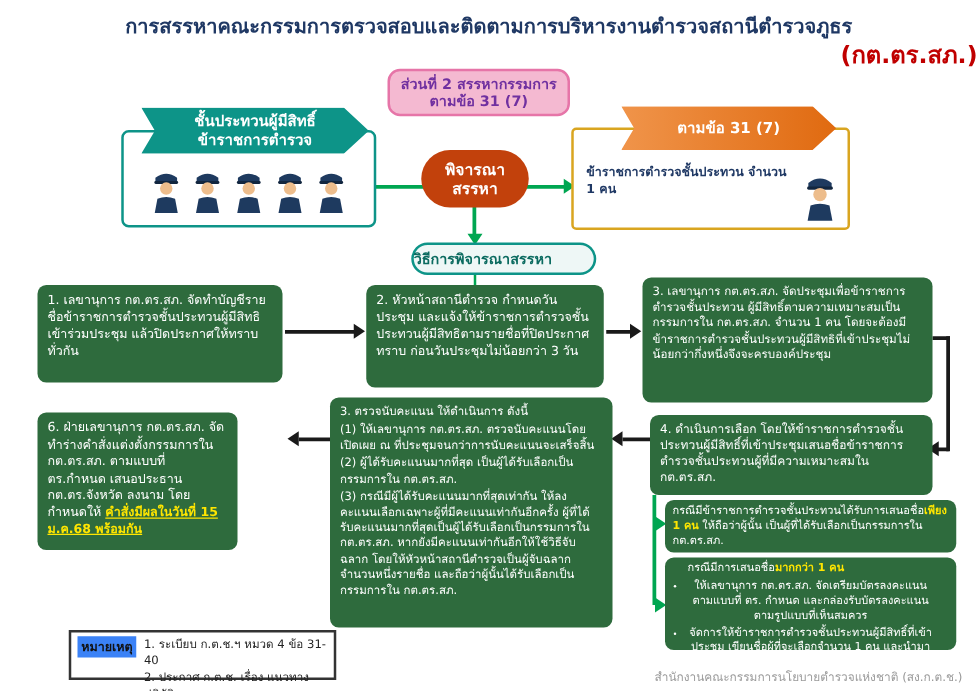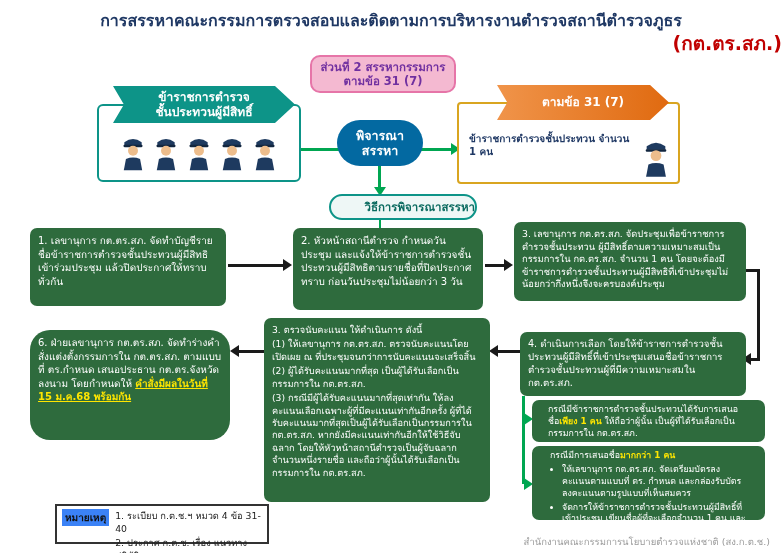--- a/index.html
+++ b/index.html
@@ -30,41 +30,41 @@
     justify-content:center; gap:7px; }
   .officer-svg { width:26px; height:42px; }
 
   .committee-box { position:absolute; left:457px; top:102px; width:223px; height:82px;
     background:#fff; border:2px solid #d9a520; border-radius:4px; z-index:4; }
   .committee-text { position:absolute; left:10px; top:28px; width:170px;
     color:#1f3864; font-size:10px; font-weight:bold; line-height:1.3; }
   .committee-officer { position:absolute; left:183px; top:32px; width:28px; height:44px; }
 
   .center-shape { position:absolute; left:337px; top:120px; width:86px; height:46px;
-    background:#0369a1; border-radius:23px; color:#fff; font-weight:bold; font-size:12.5px;
+    background:#c2410c; border-radius:23px; color:#fff; font-weight:bold; font-size:12.5px;
     text-align:center; display:flex; flex-direction:column; justify-content:center;
     line-height:1.2; z-index:6; }
 
   .method-label { position:absolute; left:329px; top:194px; width:148px; height:26px;
     background:#eef7f6; border:2px solid #0d9488; border-radius:13px;
-    color:#0b6b60; font-size:11.5px; font-weight:bold; text-align:right;
+    color:#0b6b60; font-size:11.5px; font-weight:bold; text-align:left;
     line-height:22px; z-index:6; }
 
   .gbox { position:absolute; background:#2e6b3d; color:#ffffff; border-radius:7px;
     padding:6px 8px; line-height:1.35; z-index:4; }
   .gbox-1 { left:30px;  top:228px; width:196px; height:78px;  font-size:10px; }
   .gbox-2 { left:293px; top:228px; width:190px; height:82px;  font-size:10px; }
-  .gbox-3 { left:514px; top:222px; width:232px; height:79px; font-size:9.3px; }
+  .gbox-3 { left:514px; top:222px; width:232px; height:100px; font-size:9.3px; }
   .gbox-4 { left:520px; top:332px; width:226px; height:64px;  font-size:9.6px; }
   .gbox-5 { left:264px; top:318px; width:226px; height:184px; font-size:9.2px; }
-  .gbox-6 { left:30px;  top:330px; width:200px; height:110px; font-size:10px;border-radius:20px; }
-  .gbox-a { left:532px; top:400px; width:233px; height:42px;  font-size:8.8px; padding:4px 16px; }
+  .gbox-6 { left:30px;  top:330px; width:160px; height:110px; font-size:10px; }
+  .gbox-a { left:532px; top:400px; width:233px; height:42px;  font-size:8.8px; padding:4px 6px; }
   .gbox-b { left:532px; top:446px; width:233px; height:74px;  font-size:8.8px; padding:4px 18px; }
   .gbox p { margin:0 0 2px 0; }
-  .gbox ul { margin:1px 0 0 12px; }
+  .gbox ul { margin:1px 0 0 0;text-align:center; }
   .gbox li { margin:0 0 2px 0; }
 
   .yellow { color:#ffe600; font-weight:bold; }
   .yellow-u { color:#ffe600; font-weight:bold; text-decoration:underline; }
 
   .line { position:absolute; }
   .green-line { background:#00a651; }
   .black-line { background:#1a1a1a; }
   .tri { position:absolute; width:0; height:0; }
   .tri-r-green { border-top:6px solid transparent; border-bottom:6px solid transparent; border-left:9px solid #00a651; }
@@ -145,22 +145,22 @@
         </svg>
       <svg class="officer-svg" viewBox="0 0 24 32">
           <use href="#officer"></use>
         </svg>
       <svg class="officer-svg" viewBox="0 0 24 32">
           <use href="#officer"></use>
         </svg>
     </div>
   </div>
   <div class="ribbon ribbon-teal">
+    <span>ชั้นประทวนผู้มีสิทธิ์</span>
     <span>ข้าราชการตำรวจ</span>
-    <span>ชั้นประทวนผู้มีสิทธิ์</span>
   </div>
 
   <div class="center-shape">
     <span>พิจารณา</span>
     <span>สรรหา</span>
   </div>
 
   <div class="committee-box">
     <div class="committee-text">ข้าราชการตำรวจชั้นประทวน จำนวน 1 คน</div>
     <svg class="committee-officer" viewBox="0 0 24 32">

